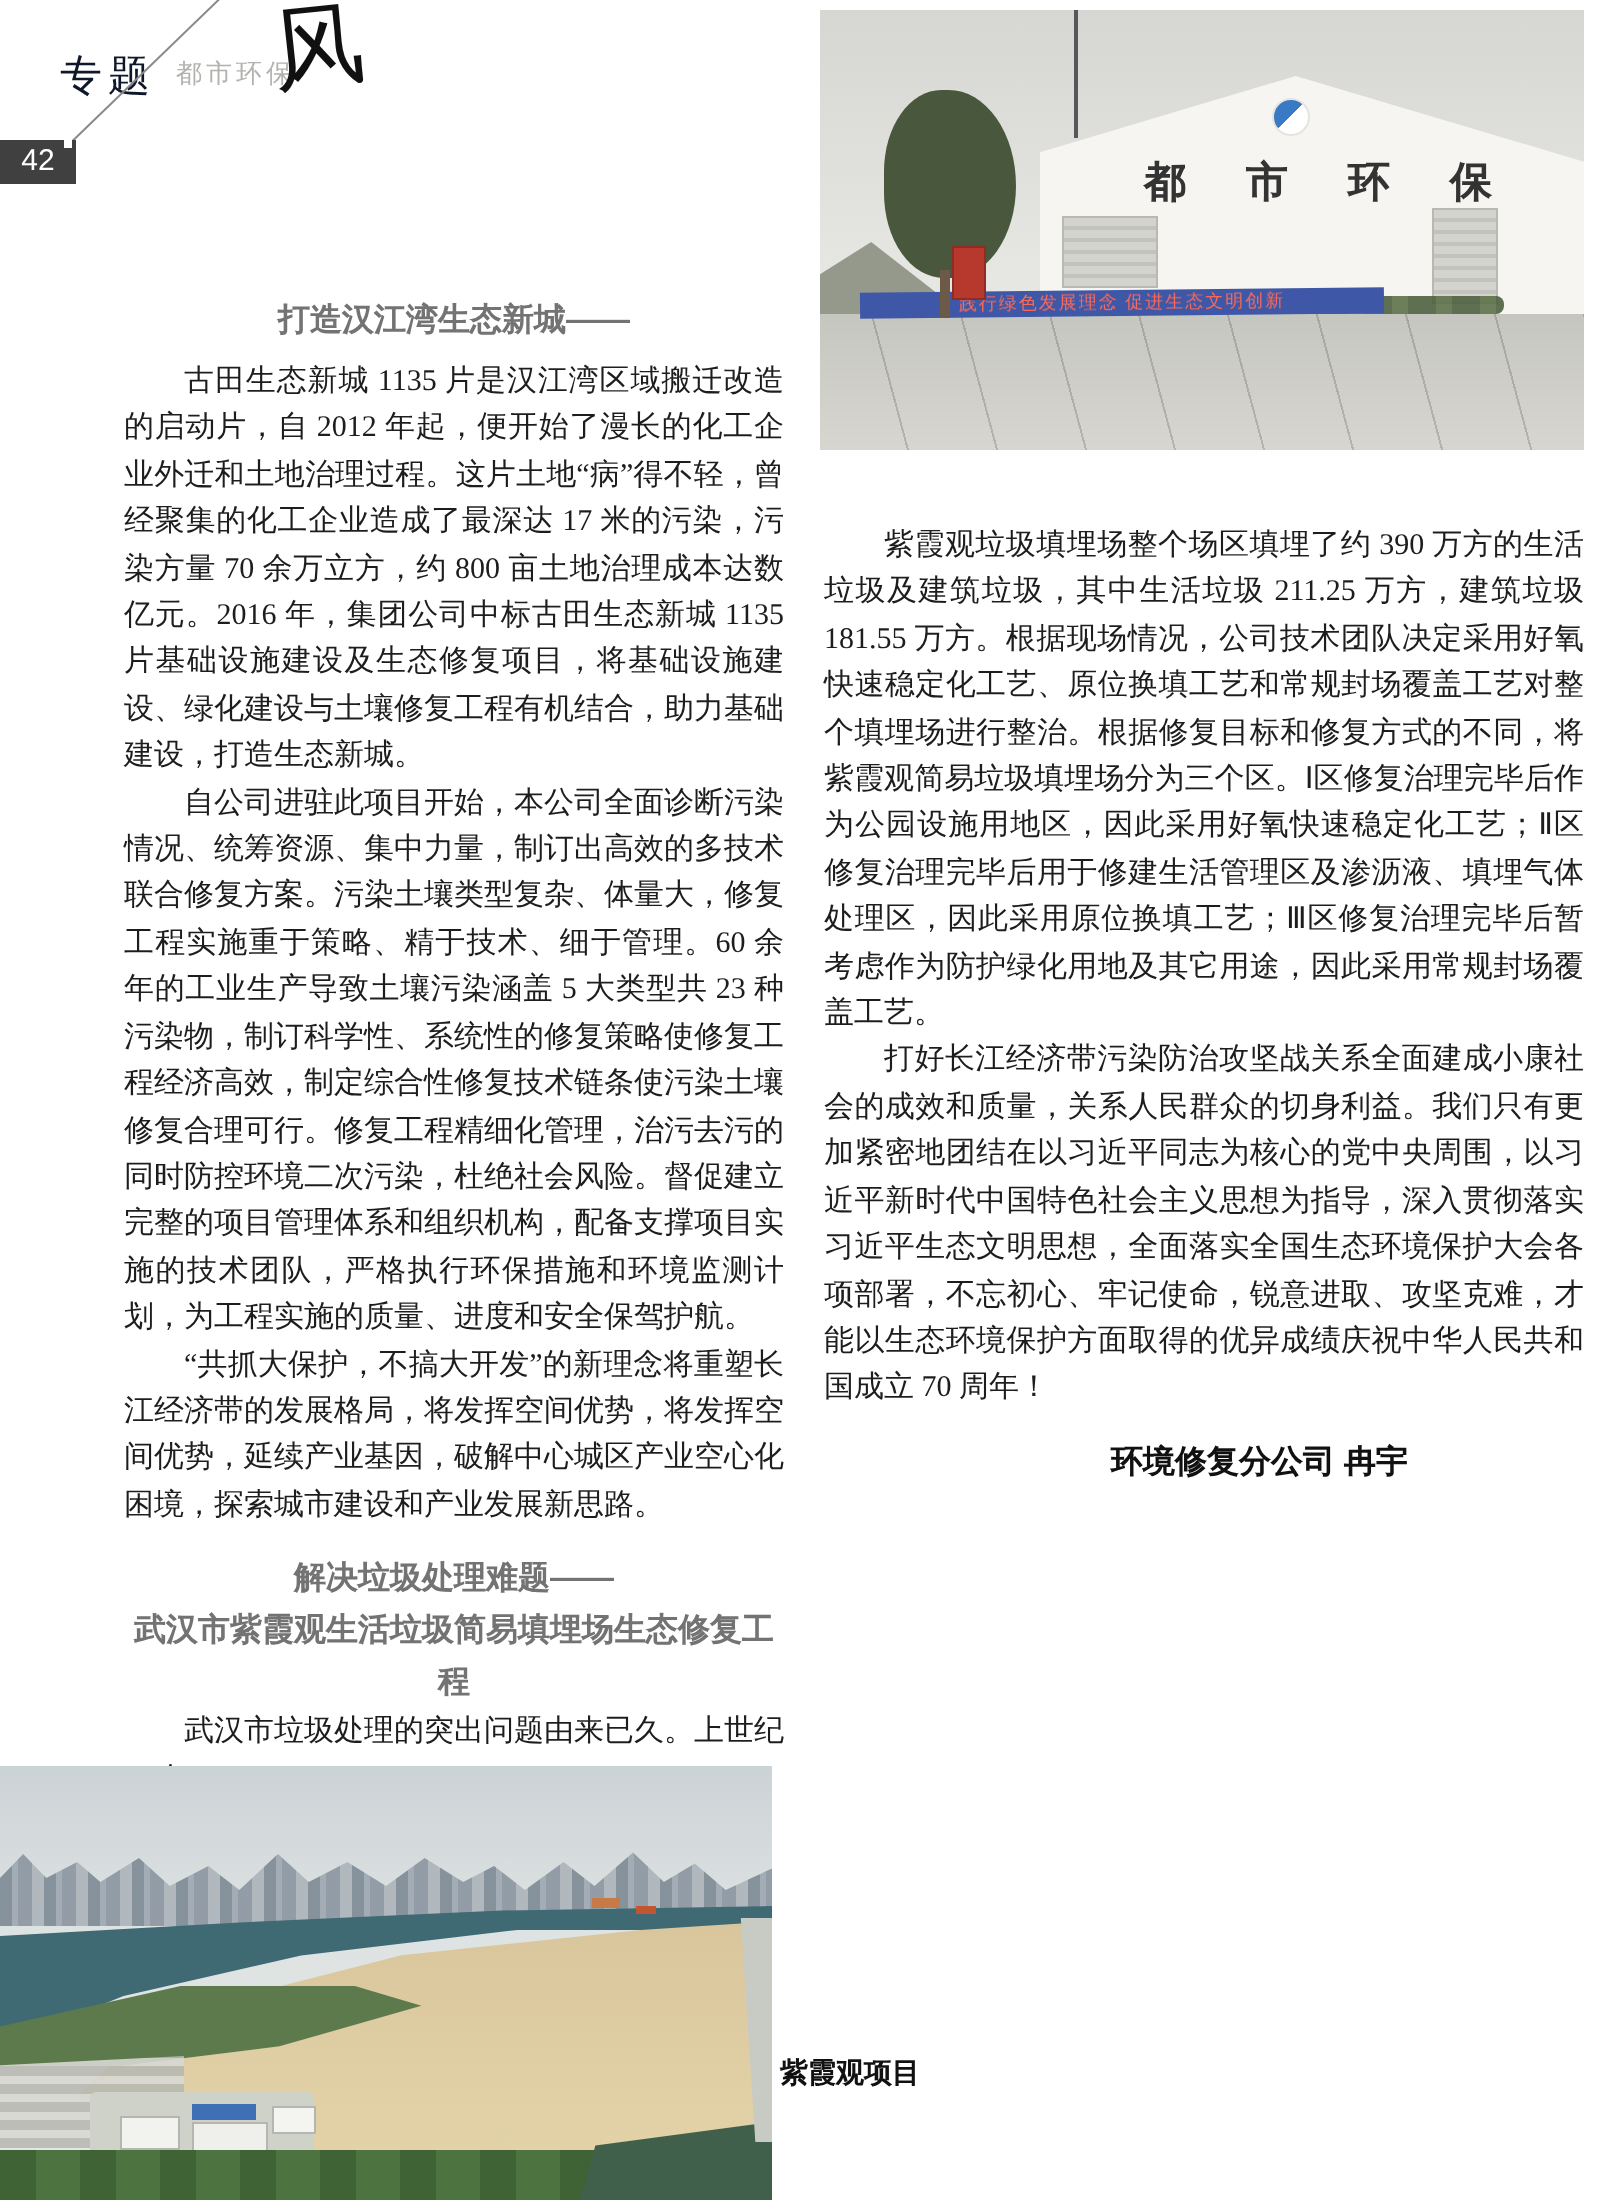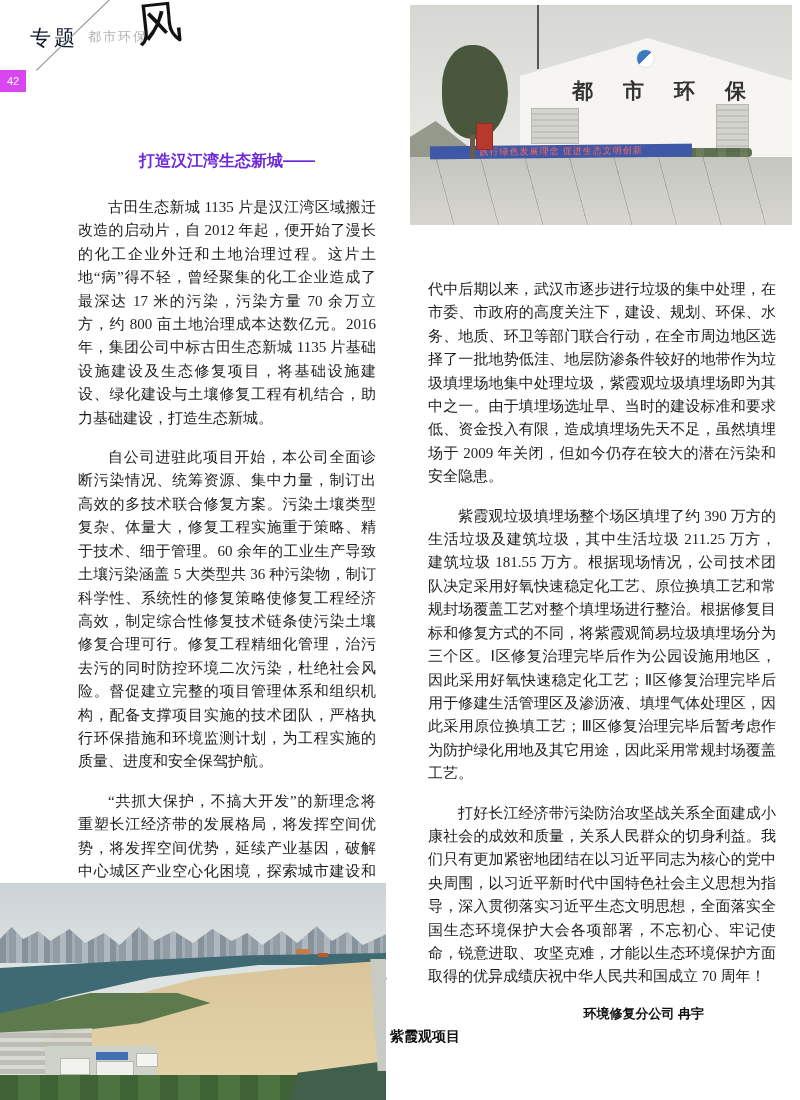--- a/index.html
+++ b/index.html
@@ -9,34 +9,34 @@
 
   
   .section-label{left:30px;top:24px;font-family:"Liberation Sans",sans-serif;
     font-weight:normal;font-size:21px;letter-spacing:3px;color:#0f172a;}
   .journal-name{left:88px;top:28px;font-family:"Liberation Sans",sans-serif;
     font-size:13px;letter-spacing:2px;color:#b2b2af;}
   .calligraphy{left:136px;top:0px;font-size:46px;line-height:1;color:#111;
     font-family:"DejaVu Serif",serif;transform:rotate(-6deg);}
   .slash-line{left:36px;top:70px;width:104px;height:1px;background:#8a8a8a;
     transform-origin:0 0;transform:rotate(-44deg);}
-  .page-number{left:0;top:70px;width:26px;height:22px;background:#d946ef;color:#fff;
-    font-family:"Liberation Sans",sans-serif;font-size:11px;text-align:center;line-height:22px;}
+  .page-number{left:0;top:70px;width:38px;height:22px;background:#404040;color:#fff;
+    font-family:"Liberation Sans",sans-serif;font-size:15px;text-align:center;line-height:22px;}
   .page-number-dot{left:32px;top:70px;width:4px;height:4px;background:#fff;}
 
   
   .left-col{left:62px;top:148px;width:330px;}
   .right-col{left:412px;top:262px;width:380px;}
   .art-title{font-family:"Liberation Sans",sans-serif;font-weight:bold;font-size:16px;
-    color:#6d28d9;text-align:center;line-height:26px;margin:0;}
-  .body-p{font-size:15px;line-height:23.4px;text-align:justify;margin:16px;
+    color:#737373;text-align:center;line-height:26px;margin:0;}
+  .body-p{font-size:15px;line-height:23.4px;text-align:justify;margin:0;
     text-indent:2em;color:#1d1d1d;}
   .body-p.noindent{text-indent:0;}
   .gap6{height:6px;} .gap10{height:12px;}
-  .signature{font-family:"Liberation Sans",sans-serif;font-weight:bold;font-size:13px;
+  .signature{font-family:"Liberation Sans",sans-serif;font-weight:bold;font-size:16px;
     text-align:right;padding-right:88px;margin-top:14px;color:#111;}
   .caption{font-family:"Liberation Sans",sans-serif;font-weight:bold;font-size:14px;color:#111;}
   .caption-top{left:410px;top:230px;width:382px;text-align:center;}
   .caption-bottom{left:390px;top:1028px;}
 
   
   .photo-top{left:410px;top:5px;width:382px;height:220px;overflow:hidden;background:#dfe0dc;}
   .pt-sky{left:0;top:0;width:382px;height:220px;background:linear-gradient(180deg,#d6d7d2,#e6e7e3 60%,#eaeae6);}
   .pt-hill-l{left:0;top:116px;width:64px;height:46px;background:#7a7f6e;opacity:.75;
     clip-path:polygon(0 35%,40% 0,100% 65%,100% 100%,0 100%);}
@@ -115,21 +115,21 @@
   <div class="abs slash-line"></div>
   <div class="abs journal-name">都市环保</div>
   <div class="abs calligraphy">风</div>
   <div class="abs page-number">42</div>
   <div class="abs page-number-dot"></div>
 
   <div class="abs left-col">
     <p class="art-title">打造汉江湾生态新城——</p>
     <div class="gap6"></div>
     <p class="body-p">古田生态新城 1135 片是汉江湾区域搬迁改造的启动片，自 2012 年起，便开始了漫长的化工企业外迁和土地治理过程。这片土地“病”得不轻，曾经聚集的化工企业造成了最深达 17 米的污染，污染方量 70 余万立方，约 800 亩土地治理成本达数亿元。2016 年，集团公司中标古田生态新城 1135 片基础设施建设及生态修复项目，将基础设施建设、绿化建设与土壤修复工程有机结合，助力基础建设，打造生态新城。</p>
-    <p class="body-p">自公司进驻此项目开始，本公司全面诊断污染情况、统筹资源、集中力量，制订出高效的多技术联合修复方案。污染土壤类型复杂、体量大，修复工程实施重于策略、精于技术、细于管理。60 余年的工业生产导致土壤污染涵盖 5 大类型共 36 种污染物，制订科学性、系统性的修复策略使修复工程经济高效，制定综合性修复技术链条使污染土壤修复合理可行。修复工程精细化管理，治污去污的同时防控环境二次污染，杜绝社会风险。督促建立完整的项目管理体系和组织机构，配备支撑项目实施的技术团队，严格执行环保措施和环境监测计划，为工程实施的质量、进度和安全保驾护航。</p>
+    <p class="body-p">自公司进驻此项目开始，本公司全面诊断污染情况、统筹资源、集中力量，制订出高效的多技术联合修复方案。污染土壤类型复杂、体量大，修复工程实施重于策略、精于技术、细于管理。60 余年的工业生产导致土壤污染涵盖 5 大类型共 23 种污染物，制订科学性、系统性的修复策略使修复工程经济高效，制定综合性修复技术链条使污染土壤修复合理可行。修复工程精细化管理，治污去污的同时防控环境二次污染，杜绝社会风险。督促建立完整的项目管理体系和组织机构，配备支撑项目实施的技术团队，严格执行环保措施和环境监测计划，为工程实施的质量、进度和安全保驾护航。</p>
     <p class="body-p">“共抓大保护，不搞大开发”的新理念将重塑长江经济带的发展格局，将发挥空间优势，将发挥空间优势，延续产业基因，破解中心城区产业空心化困境，探索城市建设和产业发展新思路。</p>
     <div class="gap10"></div>
     <p class="art-title">解决垃圾处理难题——</p>
     <p class="art-title">武汉市紫霞观生活垃圾简易填埋场生态修复工程</p>
     <p class="body-p">武汉市垃圾处理的突出问题由来已久。上世纪 80 年</p>
   </div>
 
   <div class="abs photo-top">
     <div class="abs pt-sky"></div>
     <div class="abs pt-hill-l"></div>
@@ -142,21 +142,20 @@
     <div class="abs pt-door-b"></div>
     <div class="abs pt-shrubs"></div>
     <div class="abs pt-ground"></div>
     <div class="abs pt-banner">践行绿色发展理念 促进生态文明创新</div>
     <div class="abs pt-tree"></div>
     <div class="abs pt-trunk"></div>
     <div class="abs pt-firebox"></div>
   </div>
 
   <div class="abs right-col">
-    <p class="body-p noindent">代中后期以来，武汉市逐步进行垃圾的集中处理，在市委、市政府的高度关注下，建设、规划、环保、水务、地质、环卫等部门联合行动，在全市周边地区选择了一批地势低洼、地层防渗条件较好的地带作为垃圾填埋场地集中处理垃圾，紫霞观垃圾填埋场即为其中之一。由于填埋场选址早、当时的建设标准和要求低、资金投入有限，造成填埋场先天不足，虽然填埋场于 2009 年关闭，但如今仍存在较大的潜在污染和安全隐患。</p>
     <p class="body-p">紫霞观垃圾填埋场整个场区填埋了约 390 万方的生活垃圾及建筑垃圾，其中生活垃圾 211.25 万方，建筑垃圾 181.55 万方。根据现场情况，公司技术团队决定采用好氧快速稳定化工艺、原位换填工艺和常规封场覆盖工艺对整个填埋场进行整治。根据修复目标和修复方式的不同，将紫霞观简易垃圾填埋场分为三个区。Ⅰ区修复治理完毕后作为公园设施用地区，因此采用好氧快速稳定化工艺；Ⅱ区修复治理完毕后用于修建生活管理区及渗沥液、填埋气体处理区，因此采用原位换填工艺；Ⅲ区修复治理完毕后暂考虑作为防护绿化用地及其它用途，因此采用常规封场覆盖工艺。</p>
     <p class="body-p">打好长江经济带污染防治攻坚战关系全面建成小康社会的成效和质量，关系人民群众的切身利益。我们只有更加紧密地团结在以习近平同志为核心的党中央周围，以习近平新时代中国特色社会主义思想为指导，深入贯彻落实习近平生态文明思想，全面落实全国生态环境保护大会各项部署，不忘初心、牢记使命，锐意进取、攻坚克难，才能以生态环境保护方面取得的优异成绩庆祝中华人民共和国成立 70 周年！</p>
     <p class="signature">环境修复分公司 冉宇</p>
   </div>
 
   <div class="abs photo-bottom">
     <div class="abs pb-sky"></div>
     <div class="abs pb-skyline"></div>
     <div class="abs pb-river"></div>
     <div class="abs pb-sand"></div>

